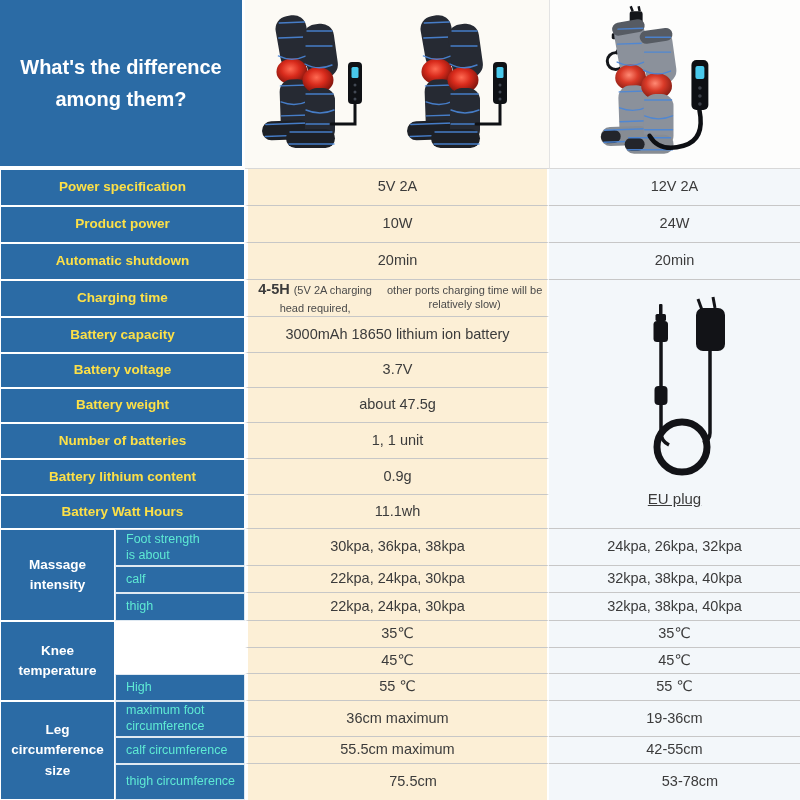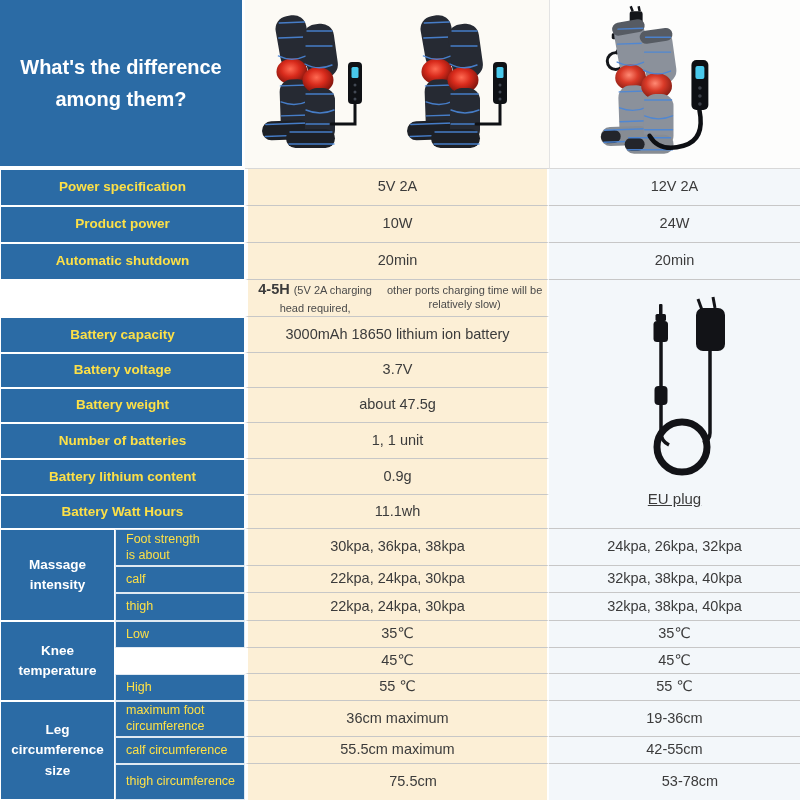--- a/index.html
+++ b/index.html
@@ -12,21 +12,21 @@
        display:flex;flex-direction:column;justify-content:center;align-items:center;text-align:center;
        border-right:3px solid #fff;border-bottom:3px solid #fff;}
   .pimg{background:#fcfaf5;border-bottom:1px solid #d8d8d8;display:flex;align-items:center;justify-content:center;overflow:hidden;}
   .pimg.right{background:#fdfdfc;border-left:1px solid #e3e3e3;}
   .lbl{background:var(--blue,#2b6ba5);color:#fde047;font-weight:bold;font-size:13.5px;
        display:flex;align-items:center;justify-content:center;text-align:center;
        border:1.5px solid #fff;line-height:1.25;padding:0 6px;box-sizing:border-box;}
   .glbl{background:var(--blue,#2b6ba5);color:#fff;font-weight:bold;font-size:13.5px;
        display:flex;align-items:center;justify-content:center;text-align:center;
        border:1.5px solid #fff;line-height:1.5;padding:0 6px;box-sizing:border-box;}
-  .sub{background:var(--blue,#2b6ba5);color:#fde047;font-size:12.5px;font-weight:normal;
+  .sub{background:var(--blue,#2b6ba5);color:#5eead4;font-size:12.5px;font-weight:normal;
        display:flex;align-items:center;justify-content:flex-start;text-align:left;
        border:1px solid rgba(255,255,255,.85);padding:0 4px 0 10px;box-sizing:border-box;
        white-space:pre-line;line-height:1.25;}
   .val{display:flex;align-items:center;justify-content:center;text-align:center;
        font-size:14.5px;border-bottom:1px solid var(--line,#c7c7c7);box-sizing:border-box;line-height:1.2;}
   .cream{background:var(--cream,#fcefd6);border-left:3px solid #fff;border-right:2px solid #fff;}
   .light{background:var(--light,#f3f7fa);}
   .nobb{border-bottom:none;padding-left:31px;}
   .chg{flex-direction:row;line-height:1.25;}
   .chg .big{font-weight:bold;font-size:14.5px;}
@@ -137,20 +137,21 @@
   <div class="val light" style="grid-area:2/4/3/5">12V 2A</div>
 
   <div class="lbl" style="grid-area:3/1/4/3">Product power</div>
   <div class="val cream" style="grid-area:3/3/4/4">10W</div>
   <div class="val light" style="grid-area:3/4/4/5">24W</div>
 
   <div class="lbl" style="grid-area:4/1/5/3">Automatic shutdown</div>
   <div class="val cream" style="grid-area:4/3/5/4">20min</div>
   <div class="val light" style="grid-area:4/4/5/5">20min</div>
 
+  <div class="lbl" style="grid-area:5/1/6/3">Charging time</div>
   <div class="val cream chg" style="grid-area:5/3/6/4">
     <div><span class="big">4-5H</span> <span class="note">(5V 2A charging head required,</span></div>
     <div class="note">other ports charging time will be relatively slow)</div>
   </div>
 
   <div class="val light merged" style="grid-area:5/4/12/5">
     <svg width="251" height="192" viewBox="0 0 251 192" xmlns="http://www.w3.org/2000/svg">
       <g fill="#121317" stroke="#121317">
         <rect x="110" y="14" width="3.5" height="11" rx="1" stroke="none"></rect>
         <rect x="106.5" y="24" width="10.5" height="7" rx="1.5" stroke="none"></rect>
@@ -192,21 +193,20 @@
   <div class="val cream" style="grid-area:12/3/13/4">30kpa, 36kpa, 38kpa</div>
   <div class="val light" style="grid-area:12/4/13/5">24kpa, 26kpa, 32kpa</div>
   <div class="sub" style="grid-area:13/2/14/3">calf</div>
   <div class="val cream" style="grid-area:13/3/14/4">22kpa, 24kpa, 30kpa</div>
   <div class="val light" style="grid-area:13/4/14/5">32kpa, 38kpa, 40kpa</div>
   <div class="sub" style="grid-area:14/2/15/3">thigh</div>
   <div class="val cream" style="grid-area:14/3/15/4">22kpa, 24kpa, 30kpa</div>
   <div class="val light" style="grid-area:14/4/15/5">32kpa, 38kpa, 40kpa</div>
 
   <div class="glbl" style="grid-area:15/1/18/2">Knee temperature</div>
-  <div class="sub" style="grid-area:15/2/16/3">Low</div>
   <div class="val cream" style="grid-area:15/3/16/4">35℃</div>
   <div class="val light" style="grid-area:15/4/16/5">35℃</div>
   <div class="val cream" style="grid-area:16/3/17/4">45℃</div>
   <div class="val light" style="grid-area:16/4/17/5">45℃</div>
   <div class="sub" style="grid-area:17/2/18/3">High</div>
   <div class="val cream" style="grid-area:17/3/18/4">55 ℃</div>
   <div class="val light" style="grid-area:17/4/18/5">55 ℃</div>
 
   <div class="glbl" style="grid-area:18/1/21/2">Leg circumference size</div>
   <div class="sub" style="grid-area:18/2/19/3">maximum foot

